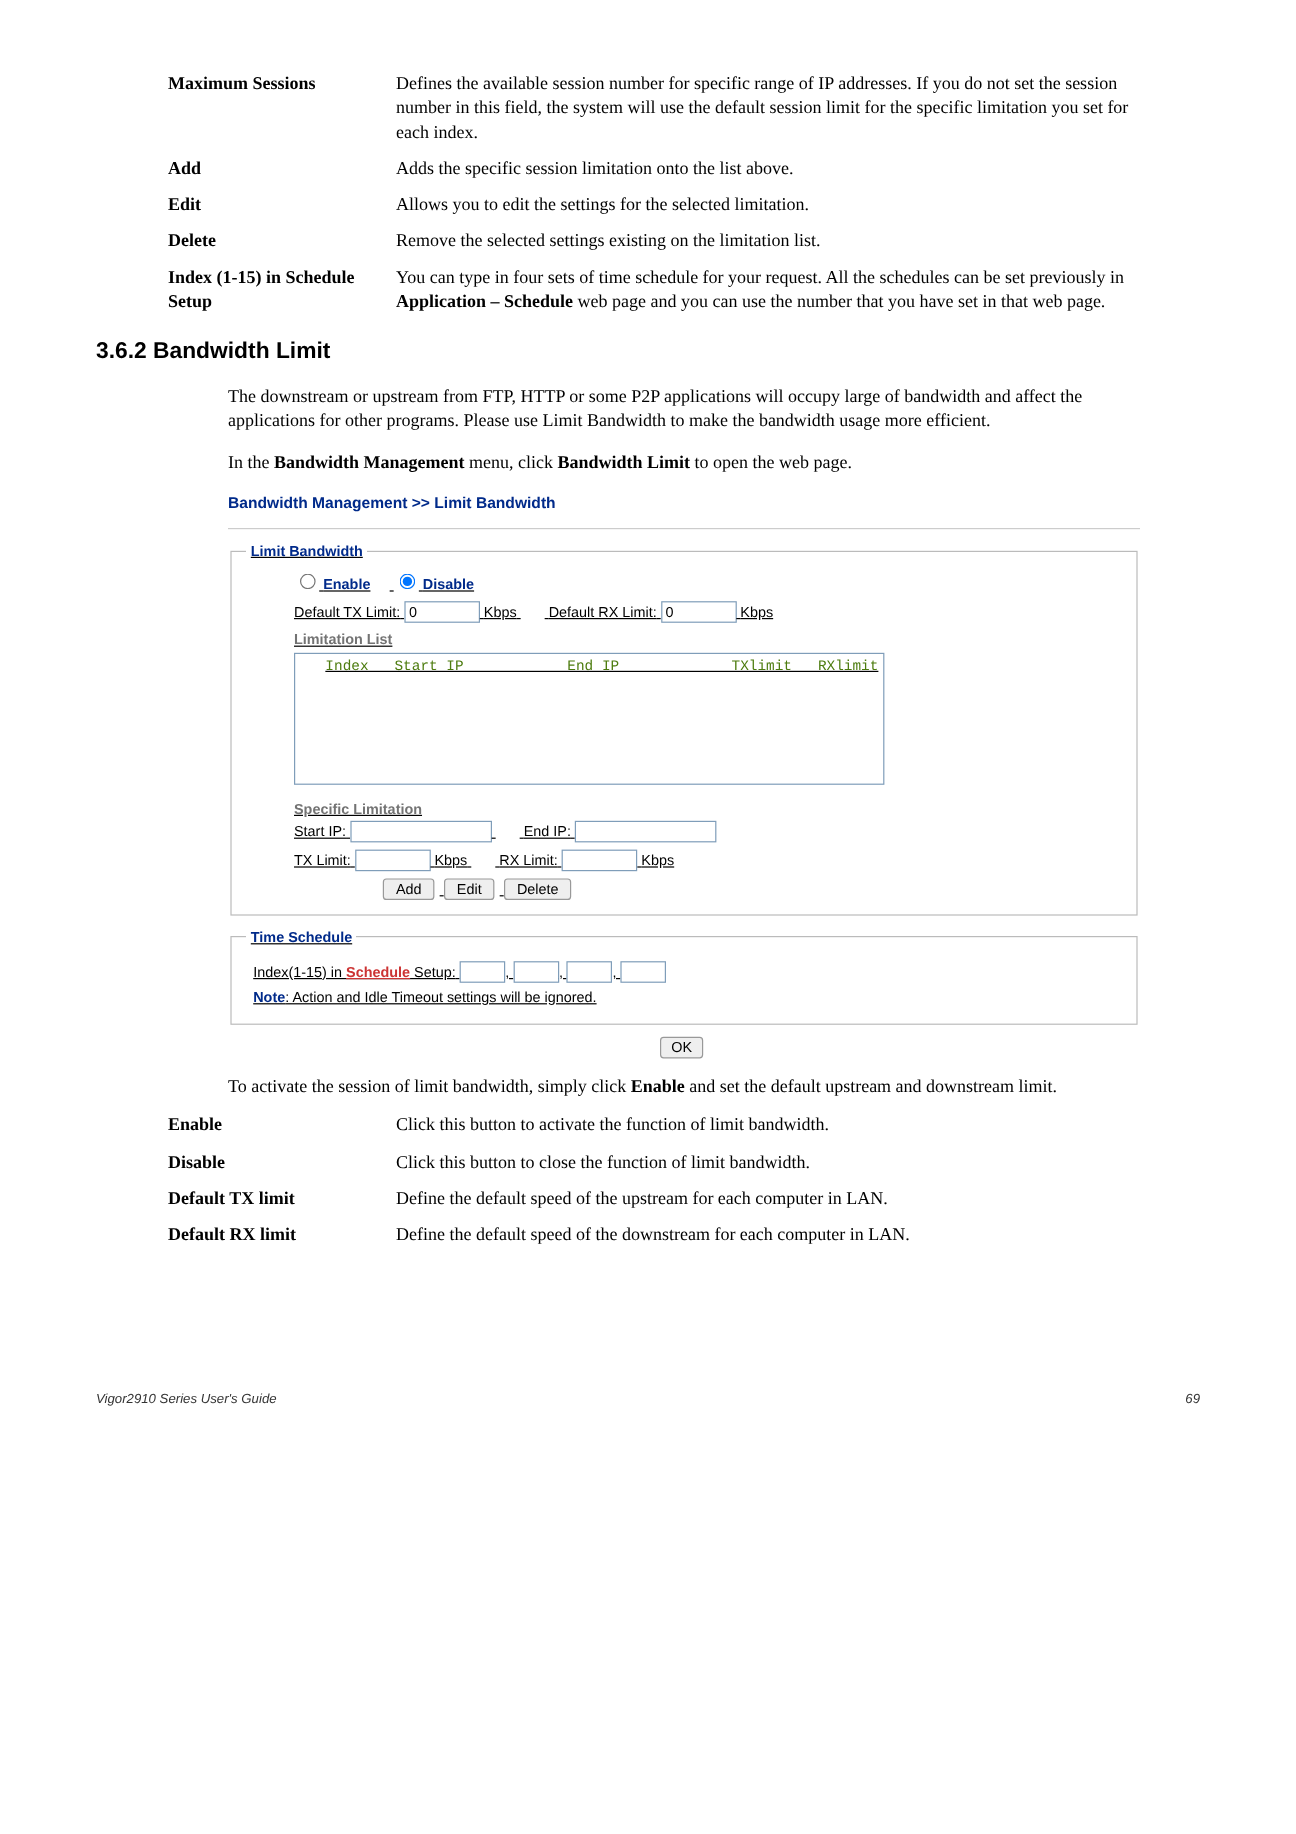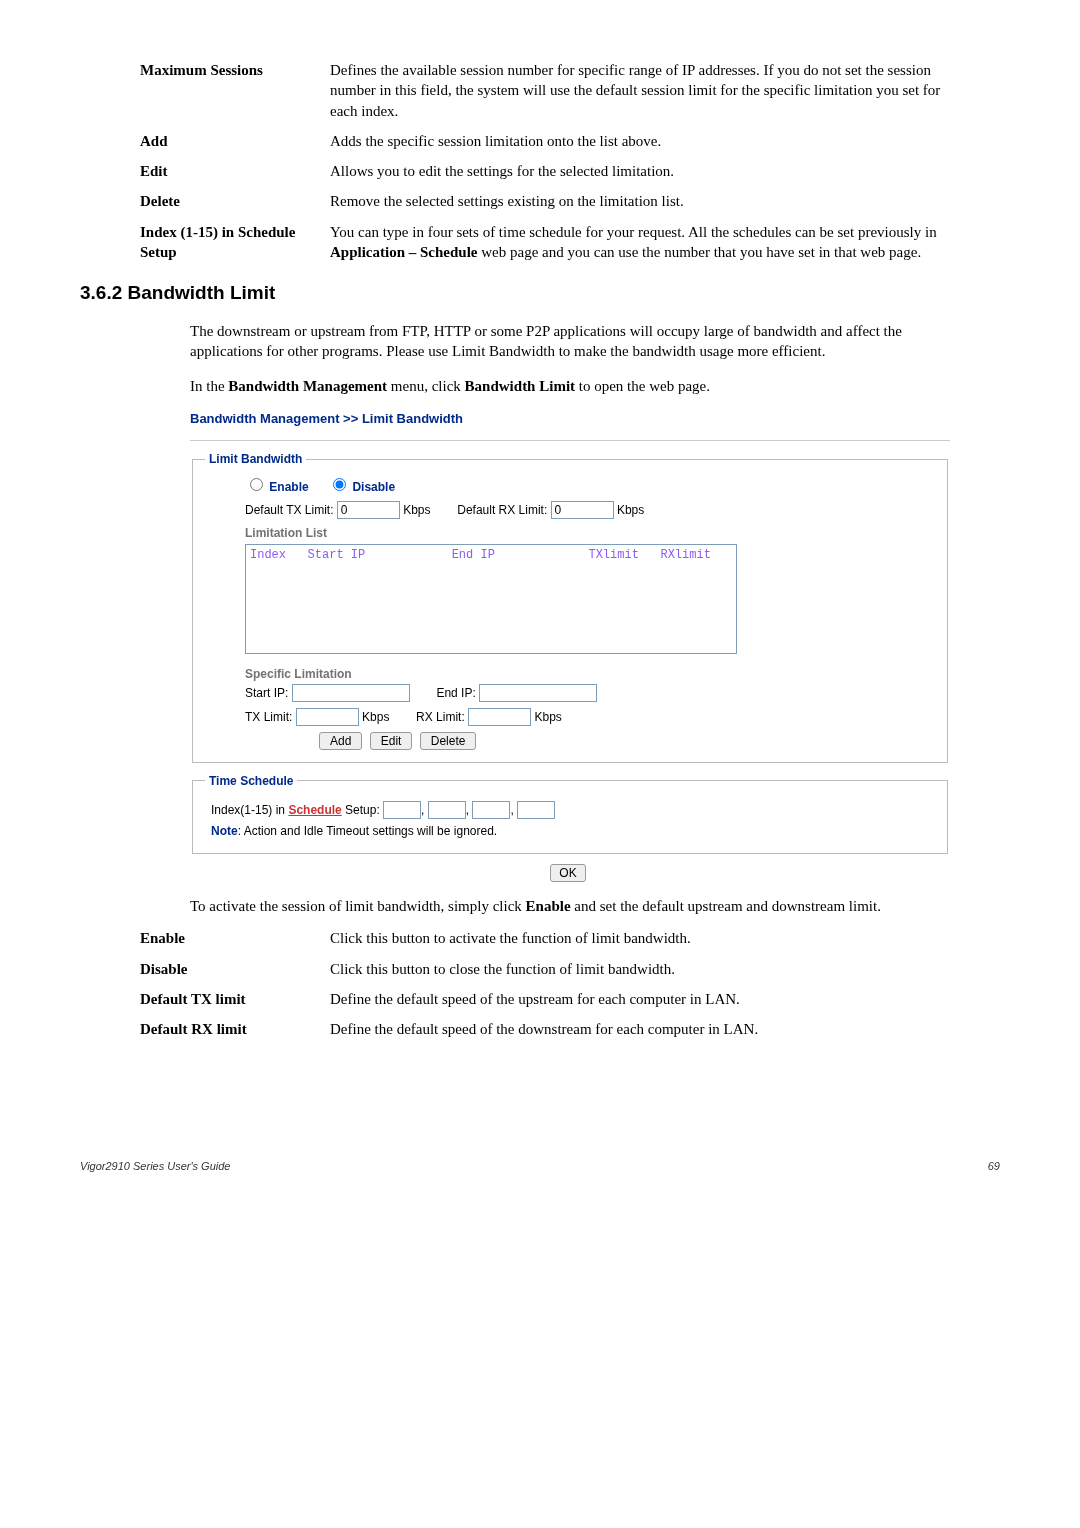--- a/index.html
+++ b/index.html
@@ -56,20 +56,21 @@
       border: none;
       border-top: 1px solid #ccc;
       margin-top: 0;
       margin-bottom: 10px;
     }
     .panel-area {
       font-family: Arial, Helvetica, sans-serif;
       font-size: 12px;
       margin-left: 110px;
       margin-right: 50px;
+      text-decoration: underline;
     }
     fieldset {
       border: 1px solid #bbb;
       padding: 8px 12px 12px 12px;
       margin-bottom: 10px;
     }
     legend {
       font-weight: bold;
       color: #002a8a;
       font-size: 12px;
@@ -101,21 +102,22 @@
       width: 492px;
       height: 110px;
       background: #fff;
       border: 1px solid #7f9db9;
       overflow: auto;
       font-family: "Courier New", monospace;
       font-size: 12px;
       padding: 2px 4px;
       box-sizing: border-box;
       white-space: pre;
-      color: #8b5cf6;
+      color: #4d7c0f;
+      text-align: right;
     }
     .spec-row { margin-bottom: 6px; }
     .btn {
       font-family: Arial;
       font-size: 12px;
       border: 1px solid #999;
       background: #efefef;
       border-radius: 3px;
       padding: 1px 10px;
       margin-right: 4px;

